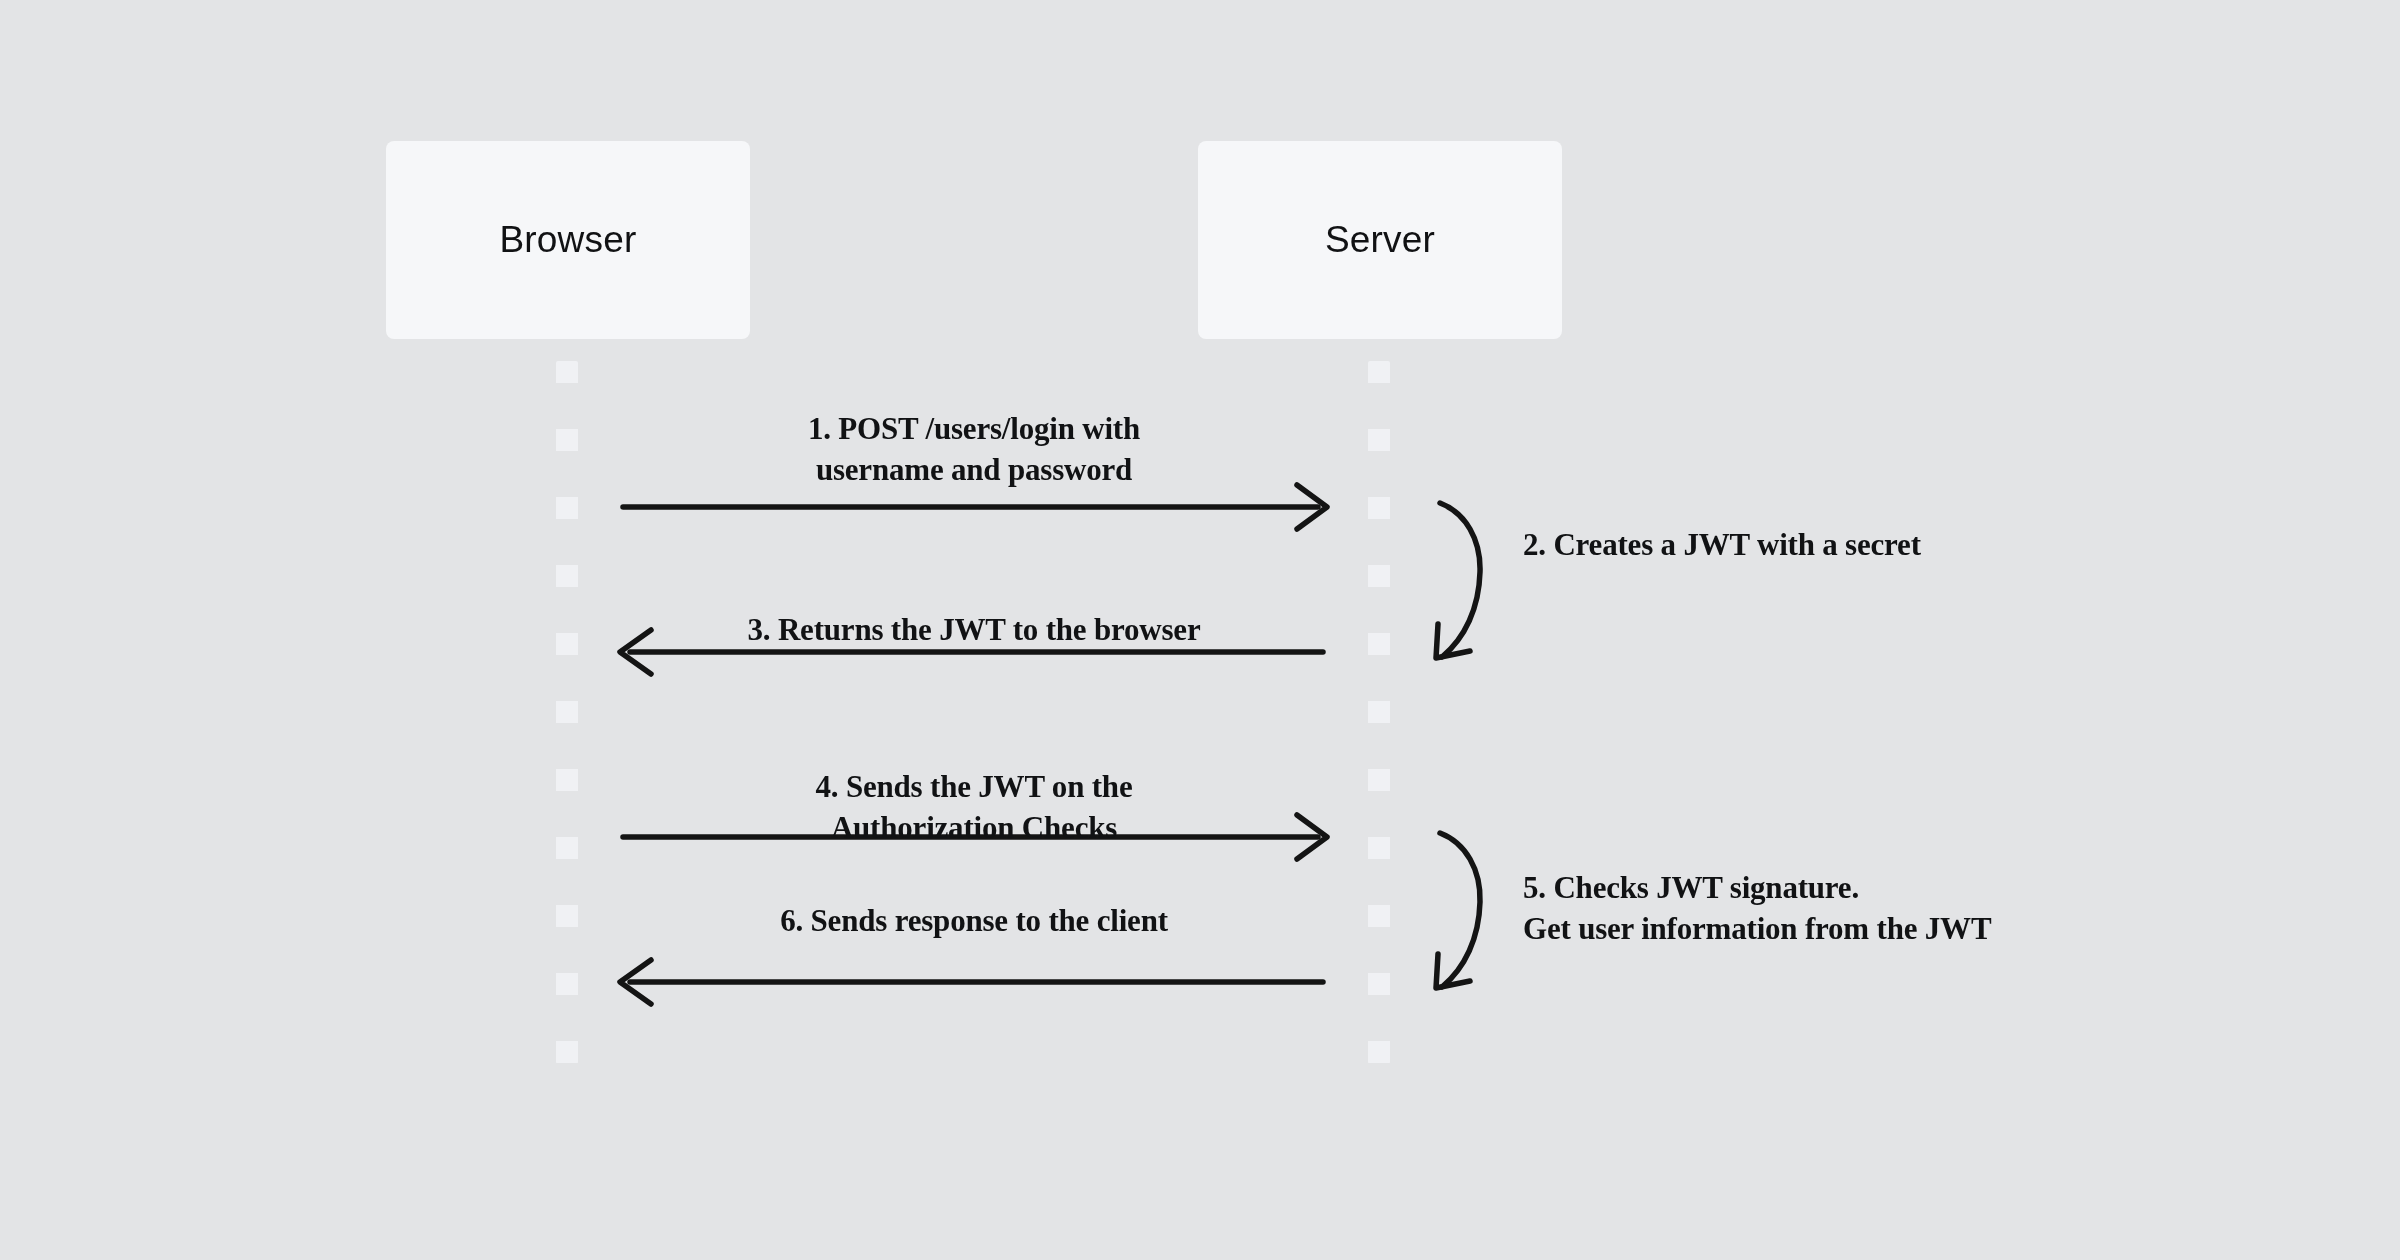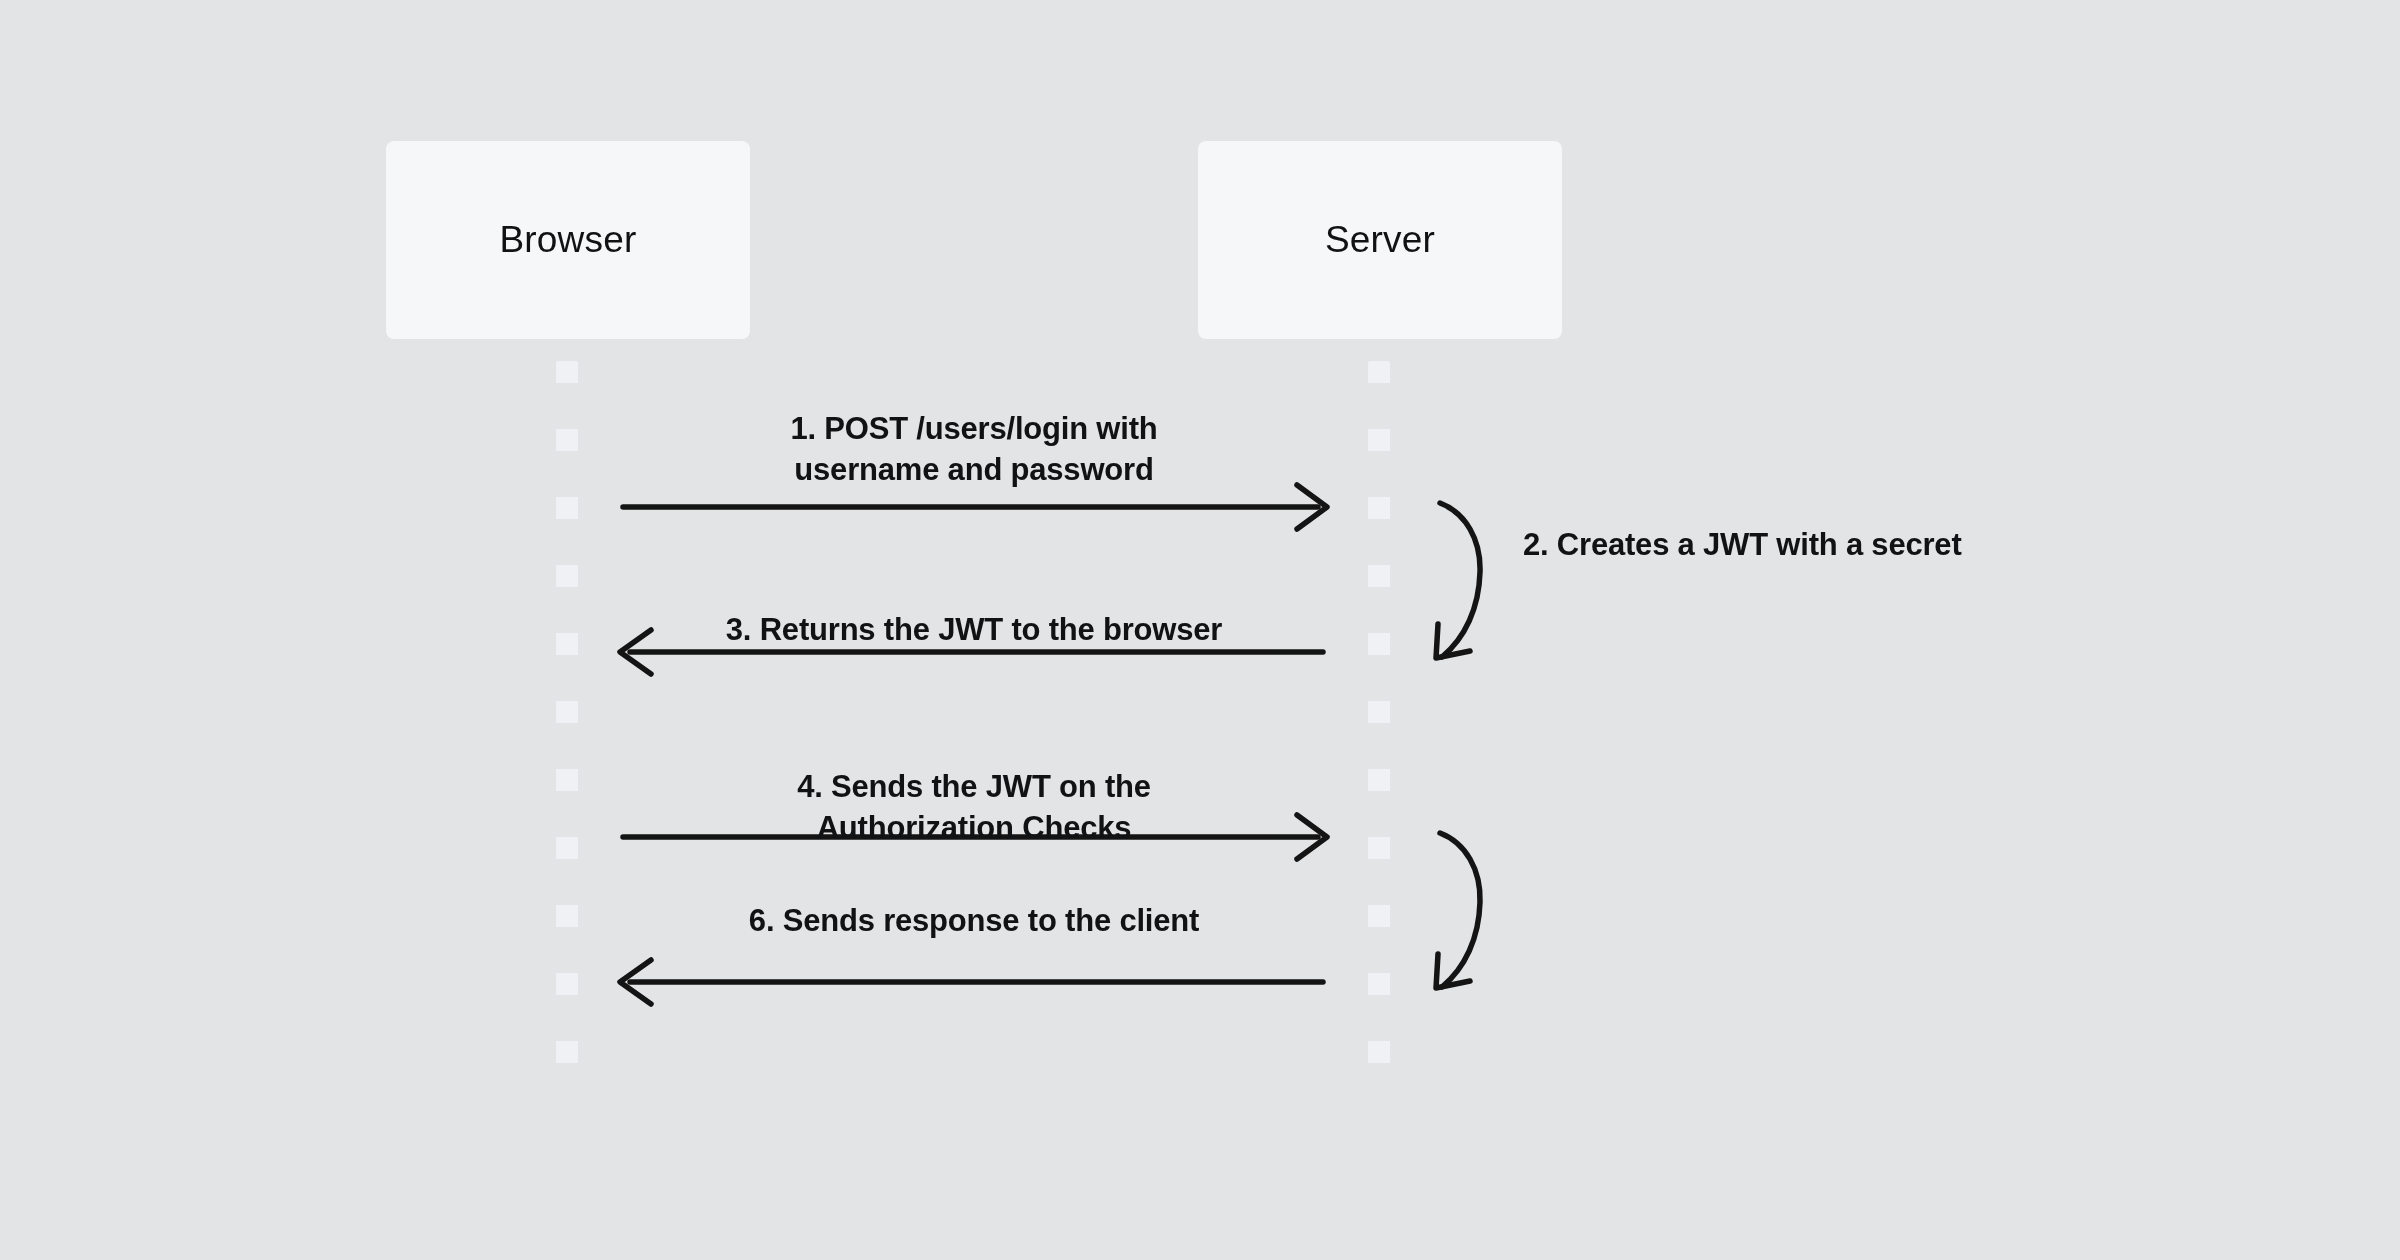--- a/index.html
+++ b/index.html
@@ -54,20 +54,21 @@
   #lifeline-browser { left: 556px; }
   #lifeline-server  { left: 1368px; }
 
   .msg {
     position: absolute;
     color: var(--text);
     font-size: 31px;
     font-weight: 700;
     line-height: 41px;
     letter-spacing: -0.2px;
+    font-family: Liberation Serif, serif;
   }
   .msg span { display: block; }
   .msg.center {
     left: 623px;
     width: 702px;
     text-align: center;
   }
   .msg.side {
     left: 1523px;
     text-align: left;
@@ -154,18 +155,22 @@
 
   <div class="msg center" id="msg-3">
     <span>3. Returns the JWT to the browser</span>
   </div>
 
   <div class="msg center" id="msg-4">
     <span>4. Sends the JWT on the</span>
     <span>Authorization Checks</span>
   </div>
 
+  <div class="msg side" id="msg-5">
+    <span>5. Checks JWT signature.</span>
+    <span>Get user information from the JWT</span>
+  </div>
 
   <div class="msg center" id="msg-6">
     <span>6. Sends response to the client</span>
   </div>
 
 </div>
 
 </body></html>

